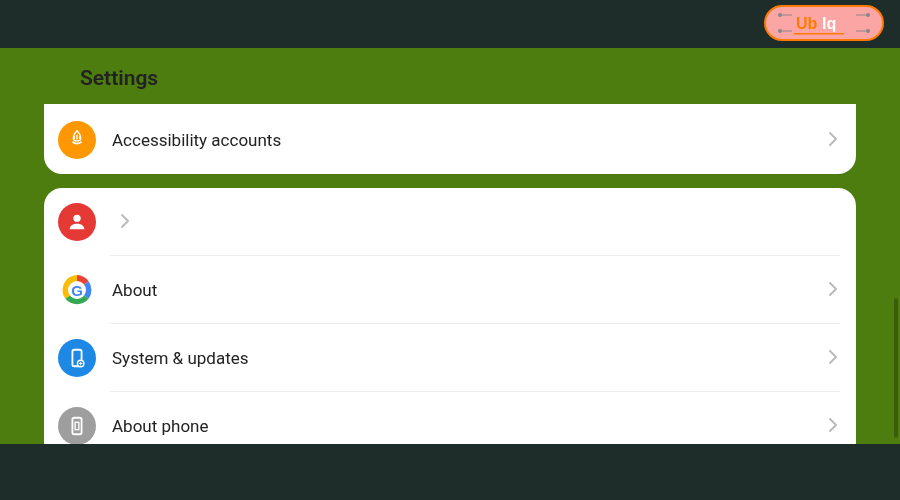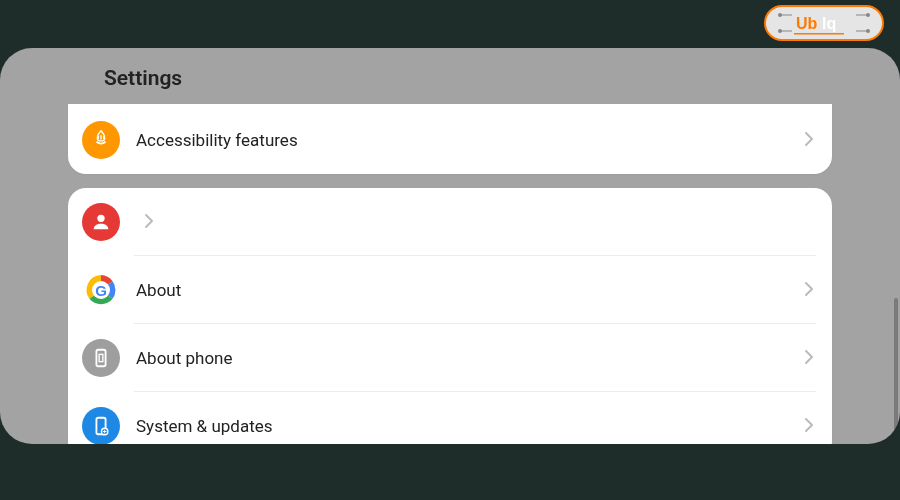--- a/index.html
+++ b/index.html
@@ -19,38 +19,37 @@
       height: 48px;
       background: #1e2d2a;
       position: relative;
     }
     .brand-logo {
       position: absolute;
       right: 16px;
       top: 5px;
       width: 120px;
       height: 36px;
-      background: #e5e5e5;
+      background: #fca5a5;
       border: 2px solid #ff7a00;
       border-radius: 20px;
       display: flex;
       align-items: center;
       justify-content: center;
     }
     .brand-logo svg {
       width: 100px;
       height: 28px;
     }
     .content-area {
-      background: #a3a3a3;
+      background: #4d7c0f;
       height: 396px;
-      padding: 0 68px;
+      padding: 0 44px;
       overflow-y: auto;
       position: relative;
-      border-radius: 32px;
     }
     .page-title {
       font-size: 21px;
       font-weight: 600;
       color: #222;
       padding: 18px 0 14px 36px;
     }
     .card {
       background: #fff;
       border-radius: 18px;
@@ -144,21 +143,21 @@
   <h1 class="page-title">Settings</h1>
 
   <div class="card partial-top">
     <div class="settings-item">
       <div class="item-icon icon-accessibility">
         <svg width="22" height="22" viewBox="0 0 24 24" fill="#fff">
           <path d="M12 2 C12 2 8 6 8 10 C8 12 10 13 12 13 C14 13 16 12 16 10 C16 6 12 2 12 2 Z M9 7.5 L9 11 M12 6.5 L12 11.5 M15 7.5 L15 11" stroke="#fff" stroke-width="1.5" fill="none"></path>
           <path d="M7 14 Q12 18 17 14" stroke="#fff" stroke-width="2" fill="none"></path>
         </svg>
       </div>
-      <span class="item-label">Accessibility features</span>
+      <span class="item-label">Accessibility accounts</span>
       <span class="chevron">
         <svg width="10" height="16" viewBox="0 0 10 16" fill="none">
             <path d="M2 2 L8 8 L2 14" stroke="#bbb" stroke-width="2" stroke-linecap="round" stroke-linejoin="round"></path>
           </svg>
       </span>
     </div>
   </div>
 
   <div class="card">
     <div class="settings-item">
@@ -188,47 +187,47 @@
       </div>
       <span class="item-label">About</span>
       <span class="chevron">
         <svg width="10" height="16" viewBox="0 0 10 16" fill="none">
             <path d="M2 2 L8 8 L2 14" stroke="#bbb" stroke-width="2" stroke-linecap="round" stroke-linejoin="round"></path>
           </svg>
       </span>
     </div>
 
     <div class="settings-item">
-      <div class="item-icon icon-about">
-        <svg width="22" height="22" viewBox="0 0 24 24" fill="none">
-          <rect x="7" y="3" width="10" height="18" rx="2" stroke="#fff" stroke-width="2"></rect>
-          <rect x="10" y="8" width="4" height="8" stroke="#fff" stroke-width="1.5" fill="none"></rect>
-        </svg>
-      </div>
-      <span class="item-label">About phone</span>
-      <span class="chevron">
-        <svg width="10" height="16" viewBox="0 0 10 16" fill="none">
-            <path d="M2 2 L8 8 L2 14" stroke="#bbb" stroke-width="2" stroke-linecap="round" stroke-linejoin="round"></path>
-          </svg>
-      </span>
-    </div>
-
-    <div class="settings-item">
       <div class="item-icon icon-system">
         <svg width="22" height="22" viewBox="0 0 24 24" fill="none">
           <rect x="7" y="3" width="10" height="18" rx="2" stroke="#fff" stroke-width="2"></rect>
           <circle cx="16" cy="18" r="3.5" fill="#1e88e5" stroke="#fff" stroke-width="1.5"></circle>
           <path d="M16 16 L16 20 M14 18 L18 18" stroke="#fff" stroke-width="1"></path>
         </svg>
       </div>
       <span class="item-label">System &amp; updates</span>
       <span class="chevron">
         <svg width="10" height="16" viewBox="0 0 10 16" fill="none">
             <path d="M2 2 L8 8 L2 14" stroke="#bbb" stroke-width="2" stroke-linecap="round" stroke-linejoin="round"></path>
           </svg>
       </span>
     </div>
+
+    <div class="settings-item">
+      <div class="item-icon icon-about">
+        <svg width="22" height="22" viewBox="0 0 24 24" fill="none">
+          <rect x="7" y="3" width="10" height="18" rx="2" stroke="#fff" stroke-width="2"></rect>
+          <rect x="10" y="8" width="4" height="8" stroke="#fff" stroke-width="1.5" fill="none"></rect>
+        </svg>
+      </div>
+      <span class="item-label">About phone</span>
+      <span class="chevron">
+        <svg width="10" height="16" viewBox="0 0 10 16" fill="none">
+            <path d="M2 2 L8 8 L2 14" stroke="#bbb" stroke-width="2" stroke-linecap="round" stroke-linejoin="round"></path>
+          </svg>
+      </span>
+    </div>
   </div>
 
   <div class="scrollbar-track"></div>
 </div>
 
 <div class="bottom-bar"></div>
 
 </body></html>

